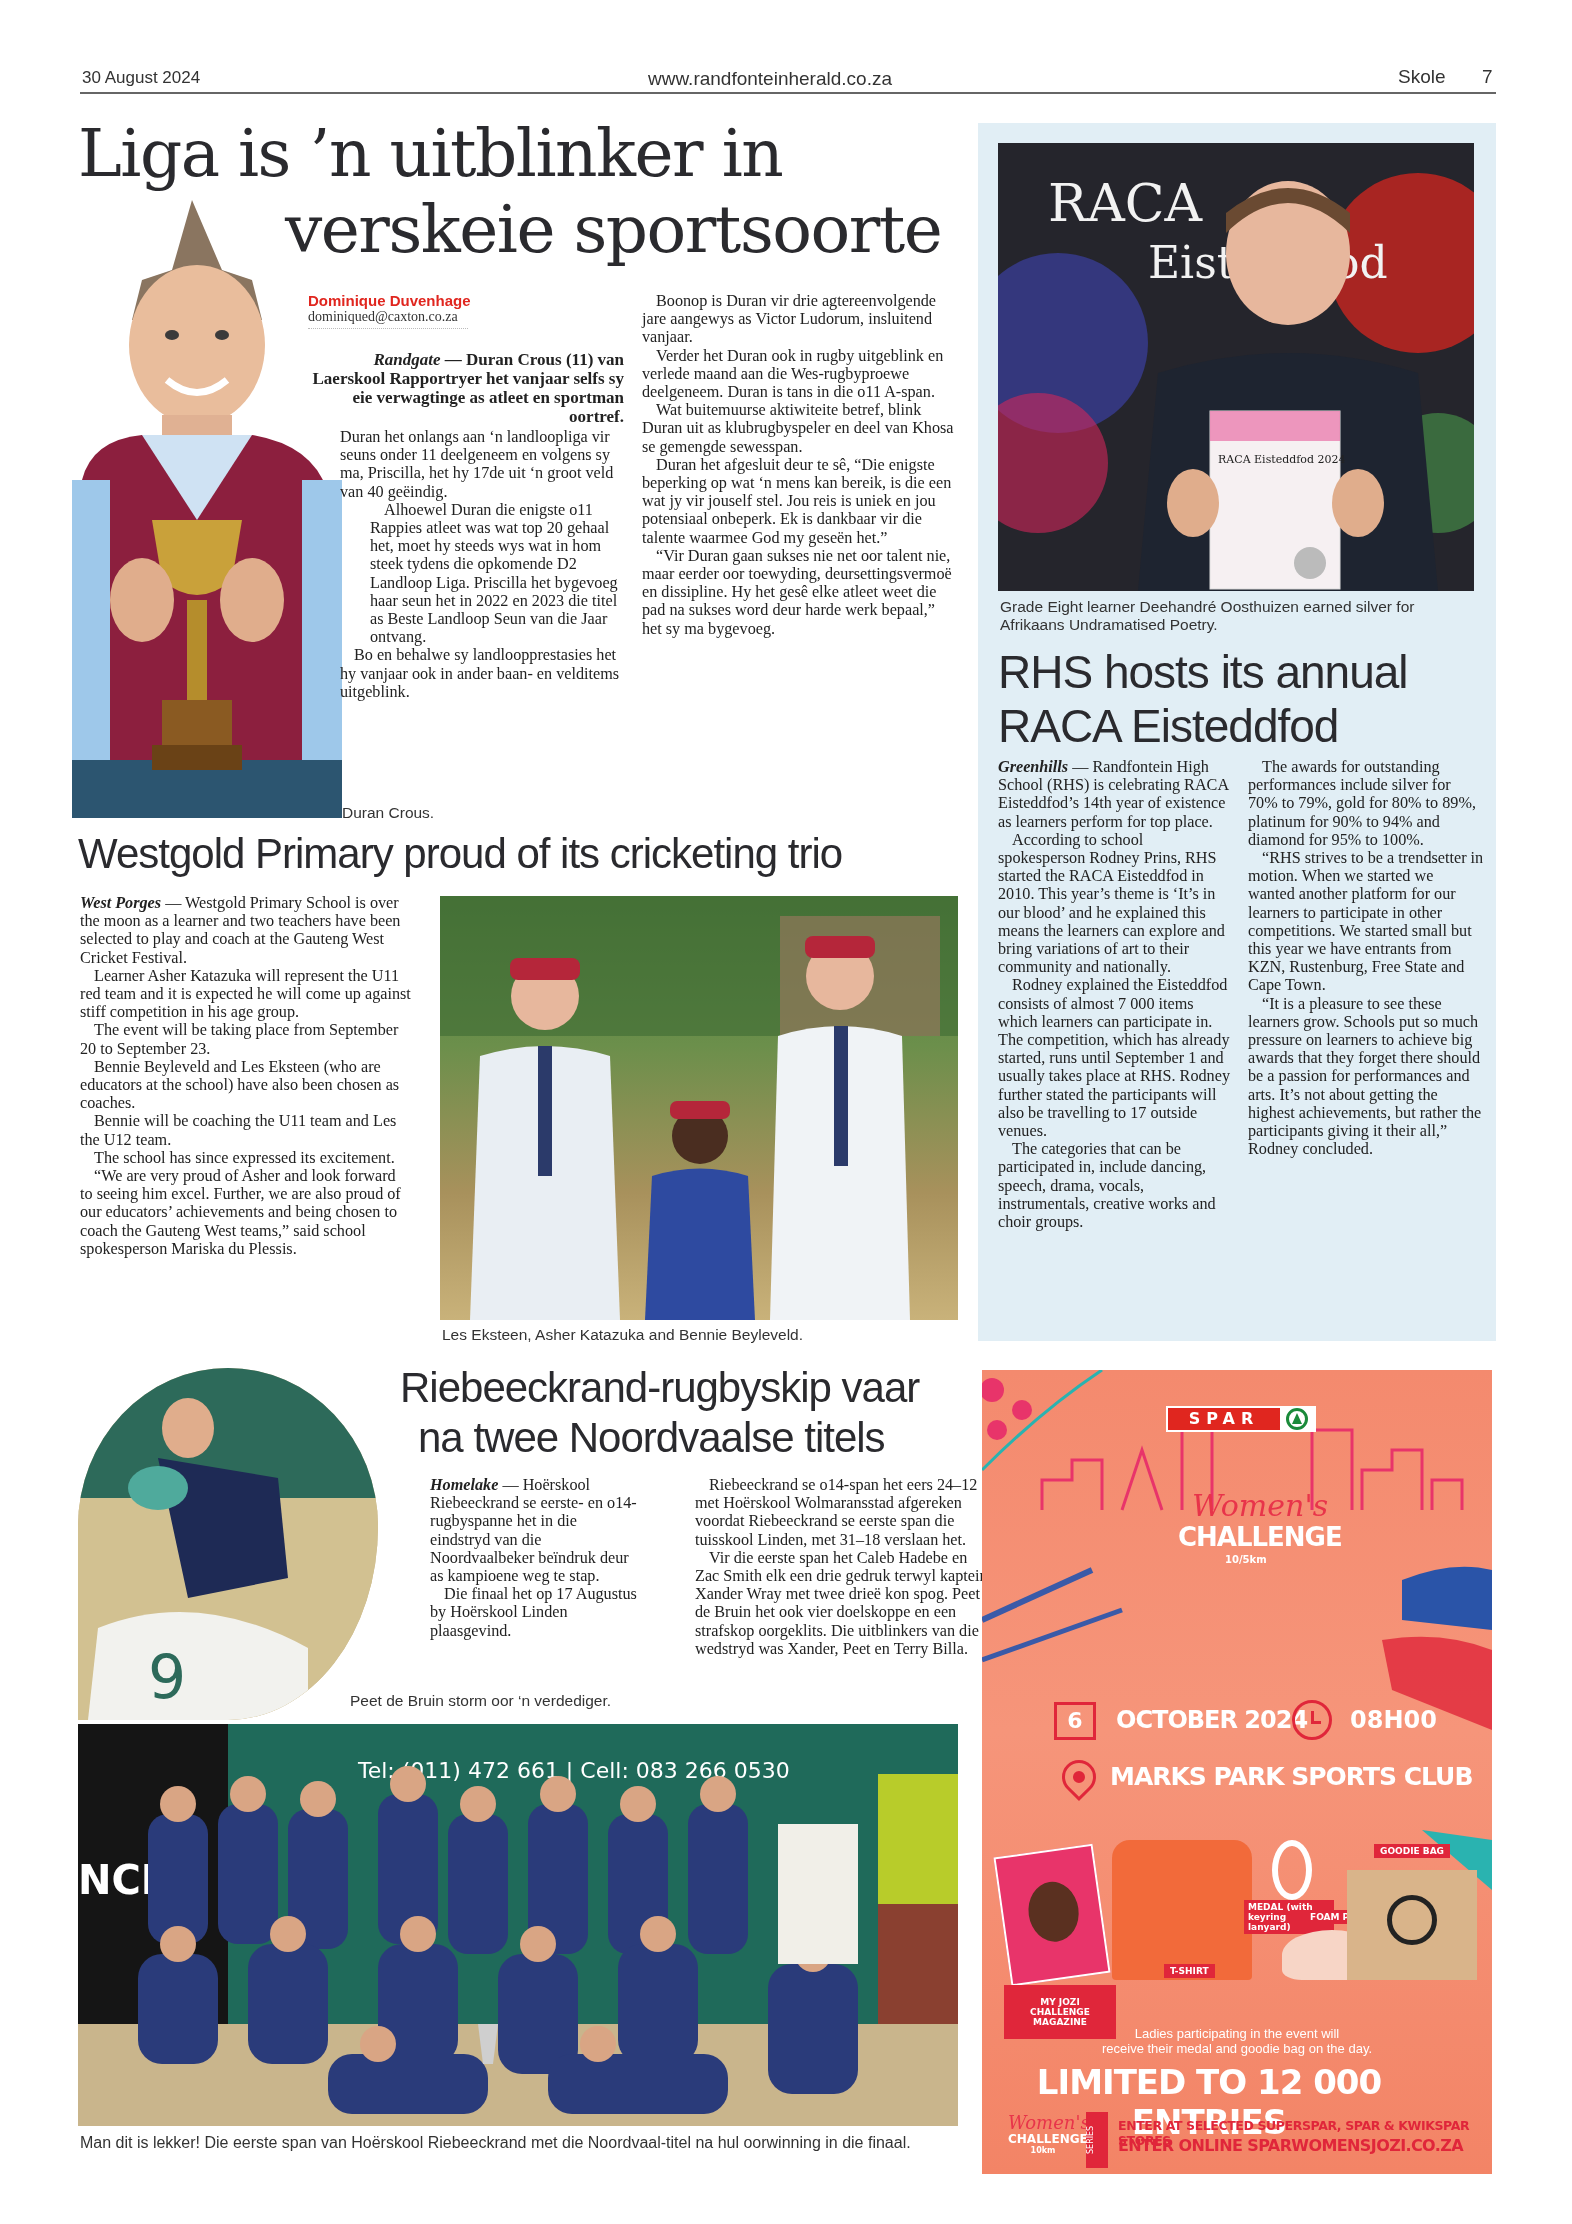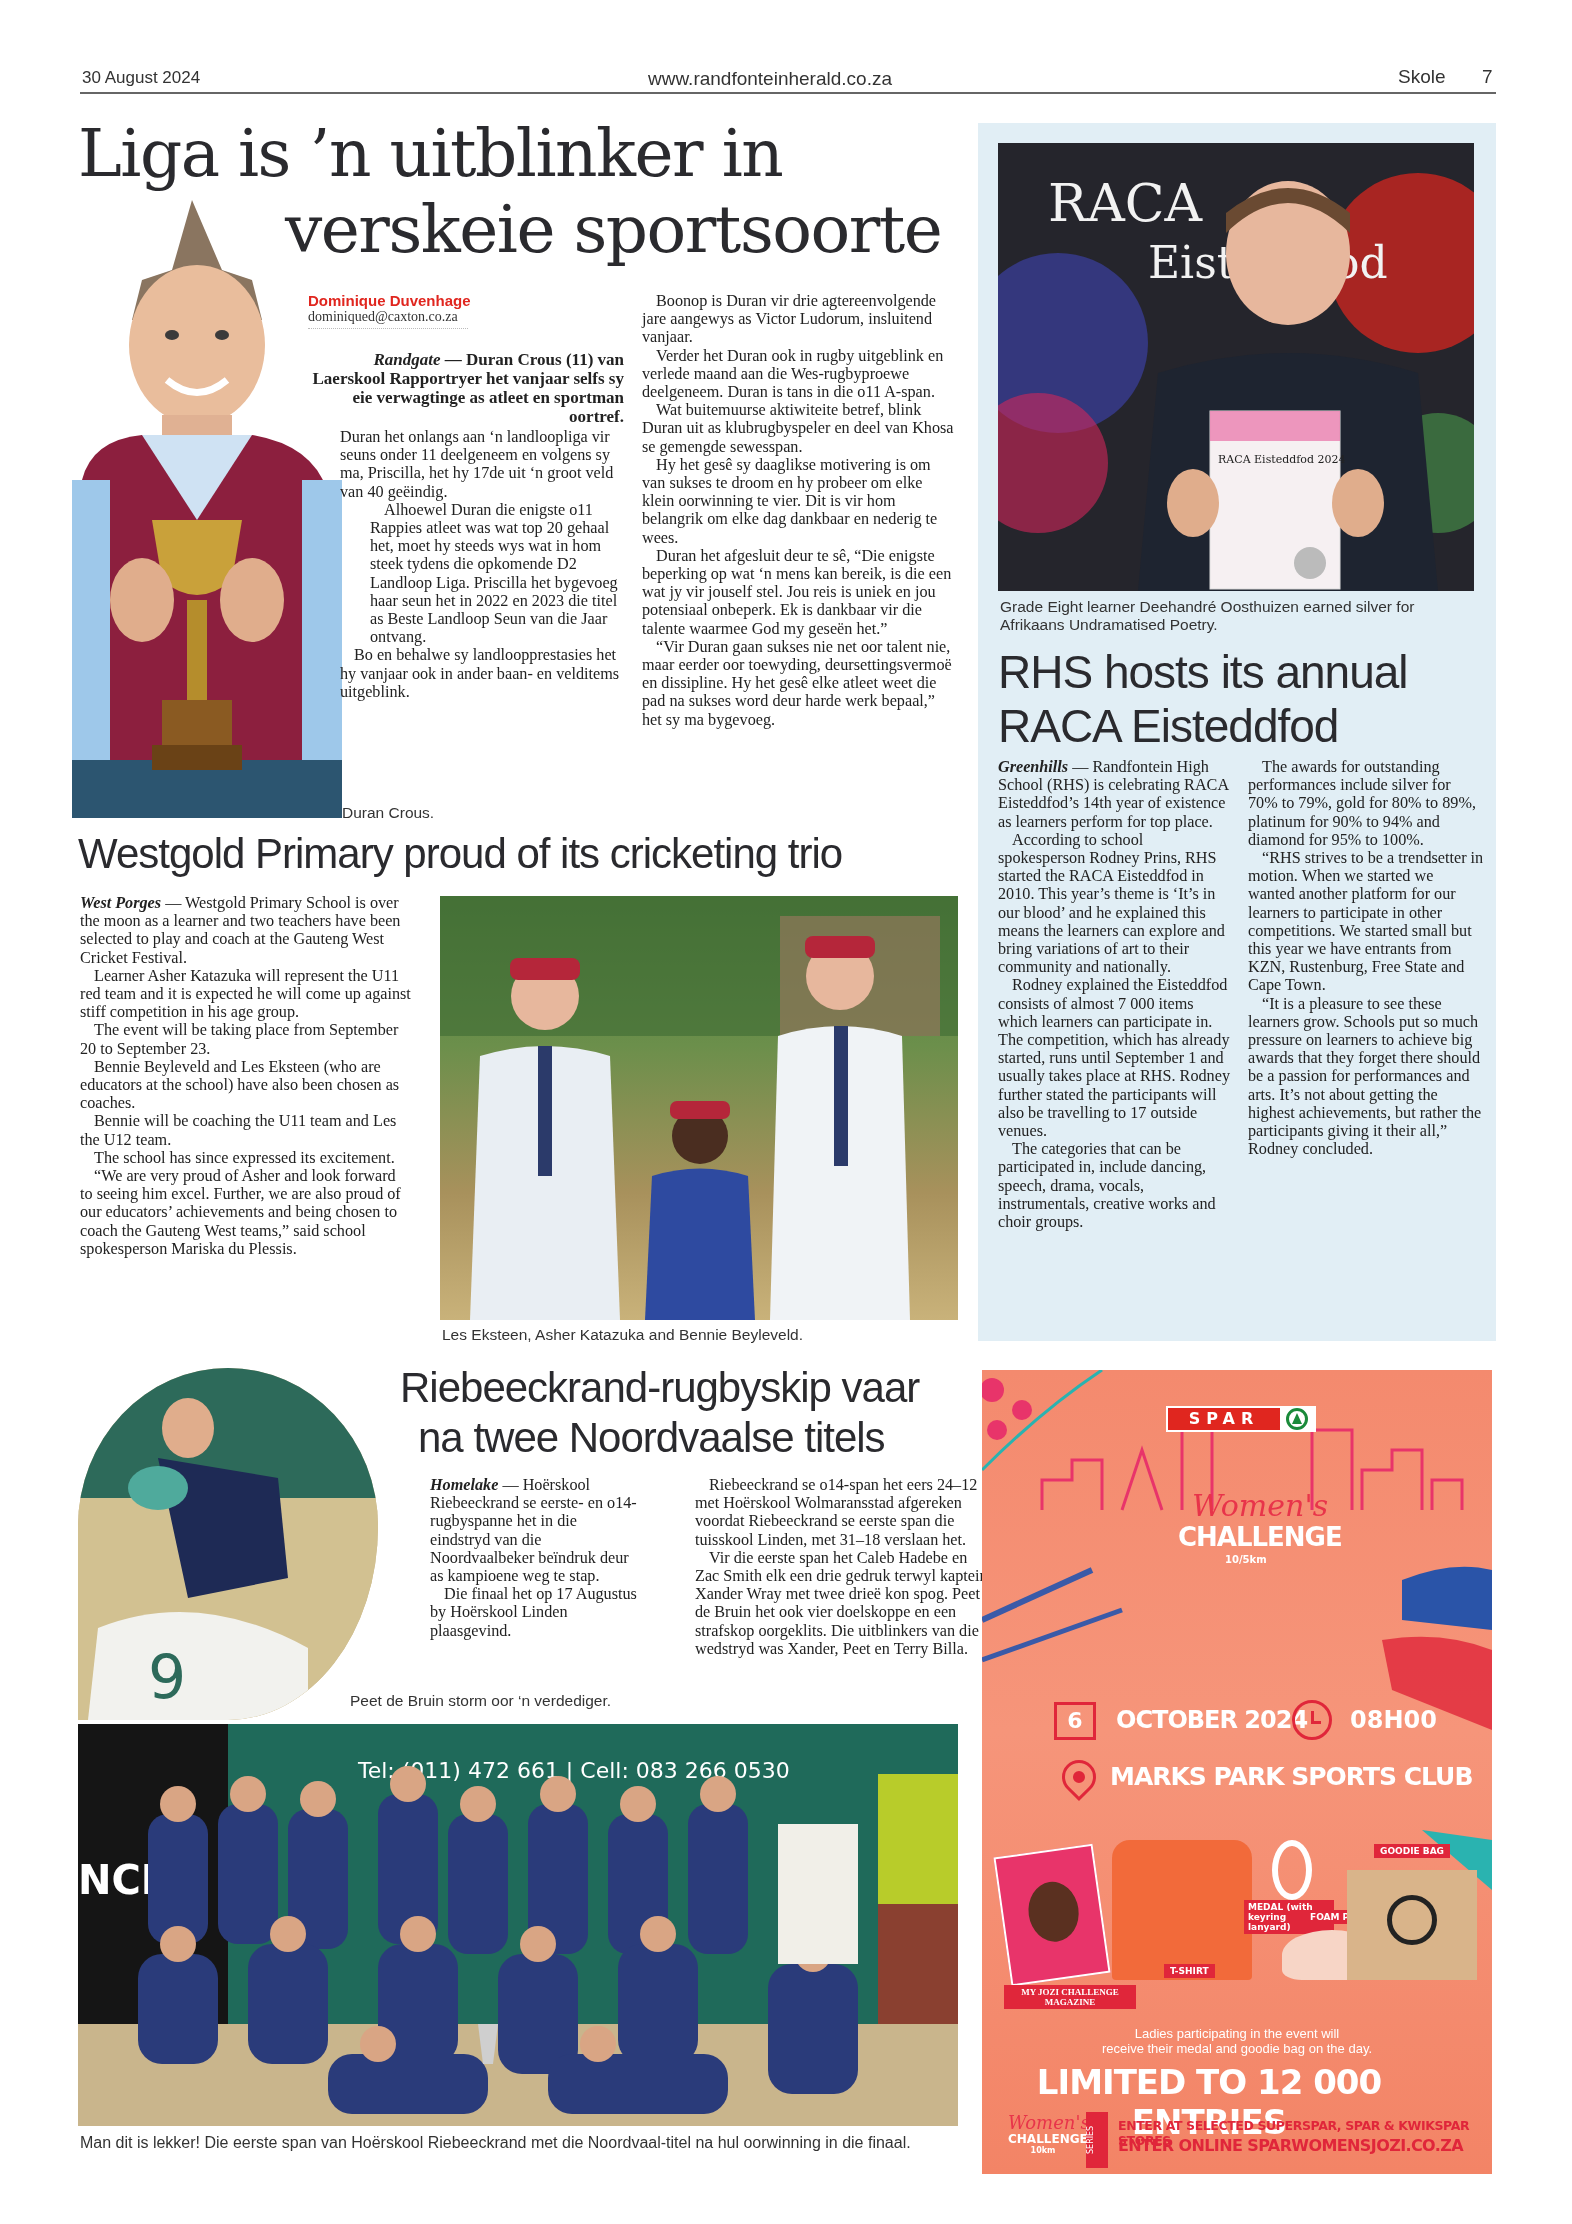--- a/index.html
+++ b/index.html
@@ -73,21 +73,20 @@
 <div class="abs body" style="left:340px;top:428px;width:280px;">
   <p class="first" style="text-indent:0;">Duran het onlangs aan ‘n landloopliga vir seuns onder 11 deelgeneem en volgens sy ma, Priscilla, het hy 17de uit ‘n groot veld van 40 geëindig.</p>
   <p style="padding-left:30px;">Alhoewel Duran die enigste o11 Rappies atleet was wat top 20 gehaal het, moet hy steeds wys wat in hom steek tydens die opkomende D2 Landloop Liga. Priscilla het bygevoeg haar seun het in 2022 en 2023 die titel as Beste Landloop Seun van die Jaar ontvang.</p>
   <p>Bo en behalwe sy landloopprestasies het hy vanjaar ook in ander baan- en velditems uitgeblink.</p>
 </div>
 
 <div class="abs body" style="left:642px;top:292px;width:312px;">
   <p>Boonop is Duran vir drie agtereenvolgende jare aangewys as Victor Ludorum, insluitend vanjaar.</p>
   <p>Verder het Duran ook in rugby uitgeblink en verlede maand aan die Wes-rugbyproewe deelgeneem. Duran is tans in die o11 A-span.</p>
   <p>Wat buitemuurse aktiwiteite betref, blink Duran uit as klubrugbyspeler en deel van Khosa se gemengde sewesspan.</p>
-  <p>Hy het gesê sy daaglikse motivering is om van sukses te droom en hy probeer om elke klein oorwinning te vier. Dit is vir hom belangrik om elke dag dankbaar en nederig te wees.</p>
   <p>Duran het afgesluit deur te sê, “Die enigste beperking op wat ‘n mens kan bereik, is die een wat jy vir jouself stel. Jou reis is uniek en jou potensiaal onbeperk. Ek is dankbaar vir die talente waarmee God my geseën het.”</p>
   <p>“Vir Duran gaan sukses nie net oor talent nie, maar eerder oor toewyding, deursettingsvermoë en dissipline. Hy het gesê elke atleet weet die pad na sukses word deur harde werk bepaal,” het sy ma bygevoeg.</p>
 </div>
 
 <div class="abs sans-head" style="left:78px;top:830px;font-size:42px;">Westgold Primary proud of its cricketing trio</div>
 <div class="abs body" style="left:80px;top:894px;width:332px;">
   <p class="first"><b><i>West Porges</i></b><span> — Westgold Primary School is over the moon as a learner and two teachers have been selected to play and coach at the Gauteng West Cricket Festival.</span></p>
   <p>Learner Asher Katazuka will represent the U11 red team and it is expected he will come up against stiff competition in his age group.</p>
   <p>The event will be taking place from September 20 to September 23.</p>
   <p>Bennie Beyleveld and Les Eksteen (who are educators at the school) have also been chosen as coaches.</p>
@@ -266,21 +265,21 @@
   <div class="abs ad-text" style="left:368px;top:336px;font-size:24px;">08H00</div>
 
   <div class="abs" style="left:80px;top:390px;width:34px;height:34px;border-radius:50% 50% 50% 0;transform:rotate(-45deg);border:3px solid #e0263a;">
     <div style="position:absolute;left:8px;top:8px;width:12px;height:12px;border-radius:50%;background:#e0263a;"></div>
   </div>
   <div class="abs ad-text" style="left:128px;top:392px;font-size:25px;letter-spacing:-1px;">MARKS PARK SPORTS CLUB</div>
 
   <div class="abs" style="left:20px;top:480px;width:100px;height:130px;background:#e8346a;transform:rotate(-8deg);border:2px solid #fff;">
     <div style="position:absolute;left:25px;top:30px;width:50px;height:60px;border-radius:50%;background:#5a3020;"></div>
   </div>
-  <div class="abs ad-text" style="left:22px;top:615px;width:132px;background:#e0263a;font-size:9px;padding:2px;text-align:center;font-family:Liberation Serif, serif;">MY JOZI CHALLENGE MAGAZINE</div>
+  <div class="abs ad-text" style="left:22px;top:615px;width:112px;background:#e0263a;font-size:9px;padding:12px;text-align:center;">MY JOZI CHALLENGE MAGAZINE</div>
   <div class="abs" style="left:130px;top:470px;width:140px;height:140px;background:#f26a3a;border-radius:18px 18px 4px 4px;"></div>
   <div class="abs ad-text" style="left:182px;top:594px;background:#e0263a;font-size:9px;padding:2px 6px;">T-SHIRT</div>
   <div class="abs" style="left:290px;top:470px;width:40px;height:60px;border:6px solid #fff;border-radius:50%;"></div>
   <div class="abs ad-text" style="left:262px;top:530px;width:90px;background:#e0263a;font-size:9px;padding:2px 4px;">MEDAL (with keyring lanyard)</div>
   <div class="abs" style="left:300px;top:560px;width:100px;height:50px;background:#f7d5c6;border-radius:50% 50% 20% 20%;"></div>
   <div class="abs ad-text" style="left:322px;top:540px;background:#e0263a;font-size:9px;padding:2px 6px;">FOAM PEAK CAP</div>
   <div class="abs" style="left:365px;top:500px;width:130px;height:110px;background:#d9b48a;">
     <div style="position:absolute;left:40px;top:25px;width:50px;height:50px;border-radius:50%;border:5px solid #222;"></div>
   </div>
   <div class="abs ad-text" style="left:392px;top:474px;background:#e0263a;font-size:9px;padding:2px 6px;">GOODIE BAG</div>

